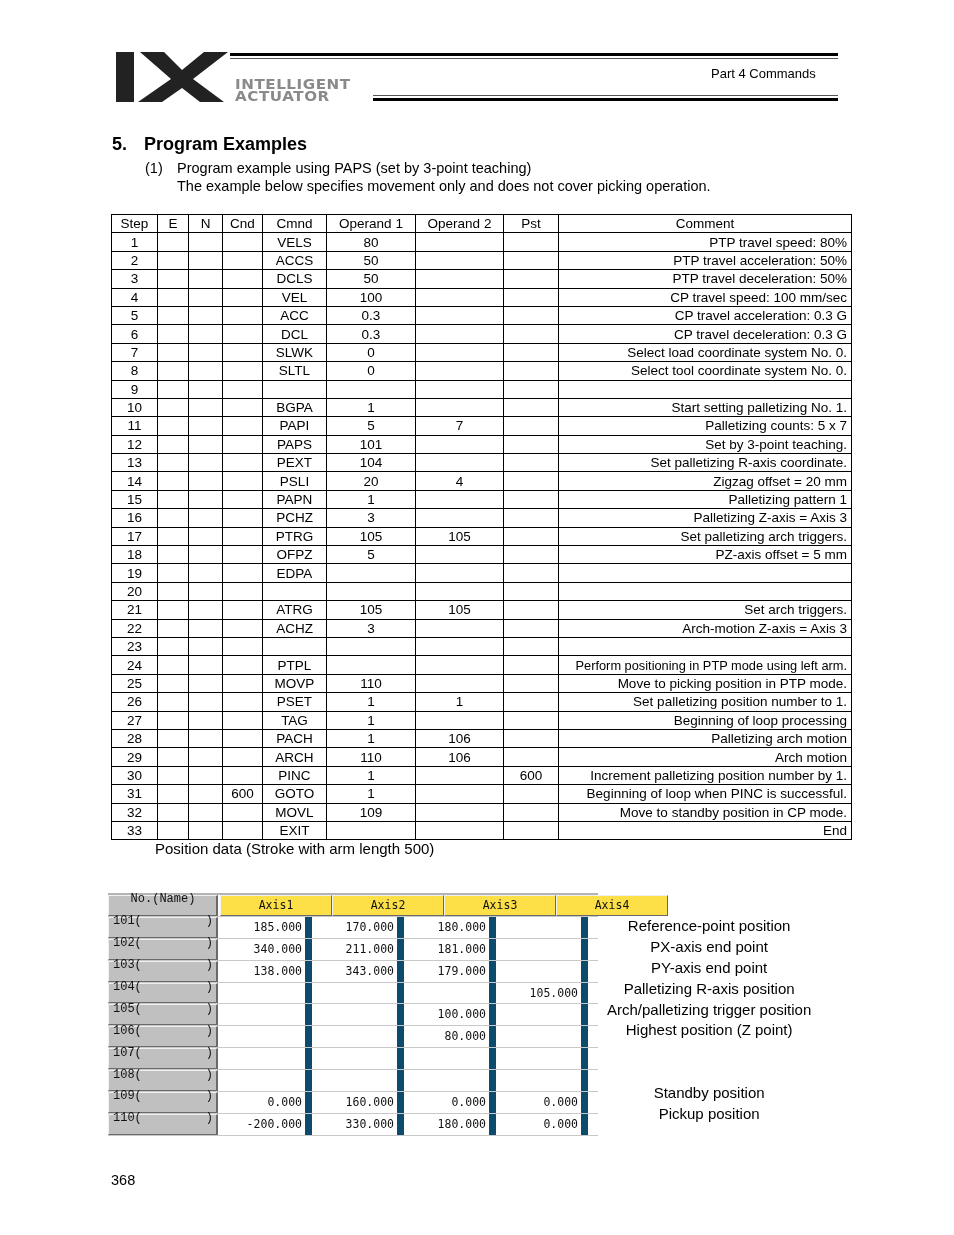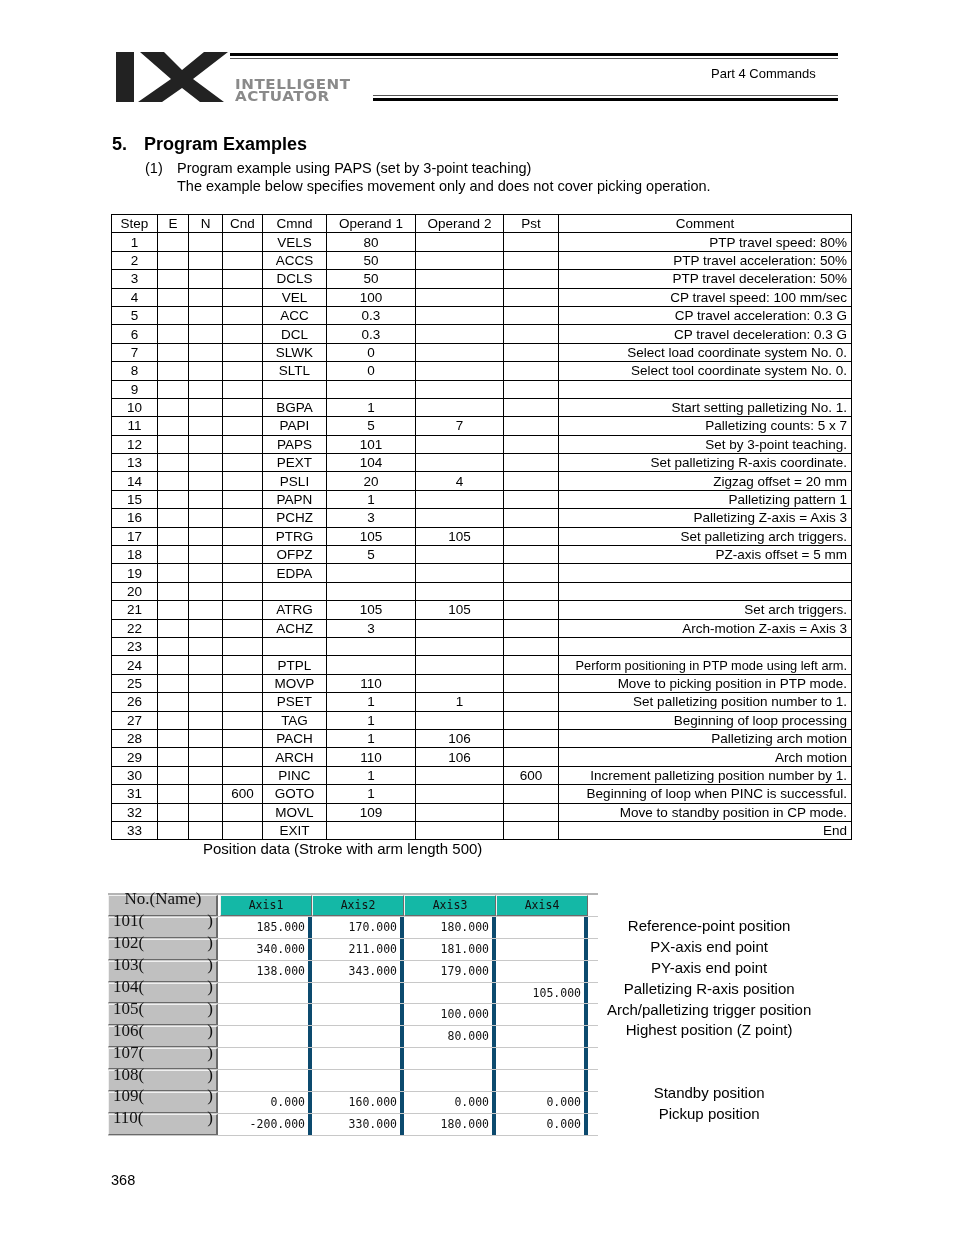--- a/index.html
+++ b/index.html
@@ -29,35 +29,35 @@
   table.prog { position: absolute; left: 111px; top: 214px; border-collapse: collapse;
                font-size: 13.5px; table-layout: fixed; }
   table.prog th, table.prog td { border: 1px solid #000; height: 17.4px; padding: 0 4px;
                white-space: nowrap; overflow: hidden; line-height: 17px; }
   table.prog th { font-weight: normal; text-align: center; }
   table.prog td { text-align: center; }
   table.prog td.cmt { text-align: right; }
   table.prog td.cmt.small { font-size: 12.8px; }
 
   
-  .pos-caption { position: absolute; left: 155px; top: 840px; font-size: 15px; margin-left: 48px; }
+  .pos-caption { position: absolute; left: 155px; top: 840px; font-size: 15px; }
 
   
   .pos-grid { position: absolute; left: 108px; top: 893px; width: 490px; }
   .pos-grid .topline { height: 2px; background: #b4b4b4; }
   .pos-row { display: flex; height: 20.9px; border-bottom: 1px solid #c8c8c8; }
   .pos-row .name { width: 110px; flex: none; background: #c0c0c0; border-top: 1px solid #f0f0f0;
                    border-left: 1px solid #f0f0f0; border-right: 2px solid #6a6a6a; border-bottom: 1px solid #6a6a6a;
-                   box-sizing: border-box; font-family: Liberation Serif, serif; font-size: 17px;
+                   box-sizing: border-box; font-family: Liberation Mono, monospace; font-size: 12px;
                    display: flex; justify-content: space-between; align-items: center; padding: 0 3px 12px 4px; color: #111; margin-right: 2px; }
-  .pos-row .cell { width: 92px; flex: none; border-right: 4px solid #0c4a6e; box-sizing: border-box;
+  .pos-row .cell { width: 92px; flex: none; border-right: 7px solid #0c4a6e; box-sizing: border-box;
                    font-family: "DejaVu Sans Mono", "Liberation Mono", monospace; font-size: 11.5px; text-align: right;
                    padding-right: 3px; line-height: 20px; color: #111; }
   .pos-row.head .name, .pos-row.head .hcell { justify-content: center; }
-  .pos-row.head .hcell { width: 92px; flex: none; background: #14b8a6; border-top: 1px solid #f0f0f0;
+  .pos-row.head .hcell { width: 112px; flex: none; background: #fde047; border-top: 1px solid #f0f0f0;
                    border-left: 1px solid #f0f0f0; border-right: 1px solid #6a6a6a; border-bottom: 1px solid #6a6a6a;
                    box-sizing: border-box; font-family: "DejaVu Sans Mono", "Liberation Mono", monospace; font-size: 11.5px;
                    display: flex; align-items: center; color: #111; }
 
   .pos-notes { position: absolute; left: 607px; top: 916px; font-size: 15px; }
   .pos-notes div { height: 20.9px; line-height: 20.9px; white-space: nowrap; text-align: center; }
 
   .page-num { position: absolute; left: 111px; top: 1172px; font-size: 14.5px; }
 </style>
 </head>

